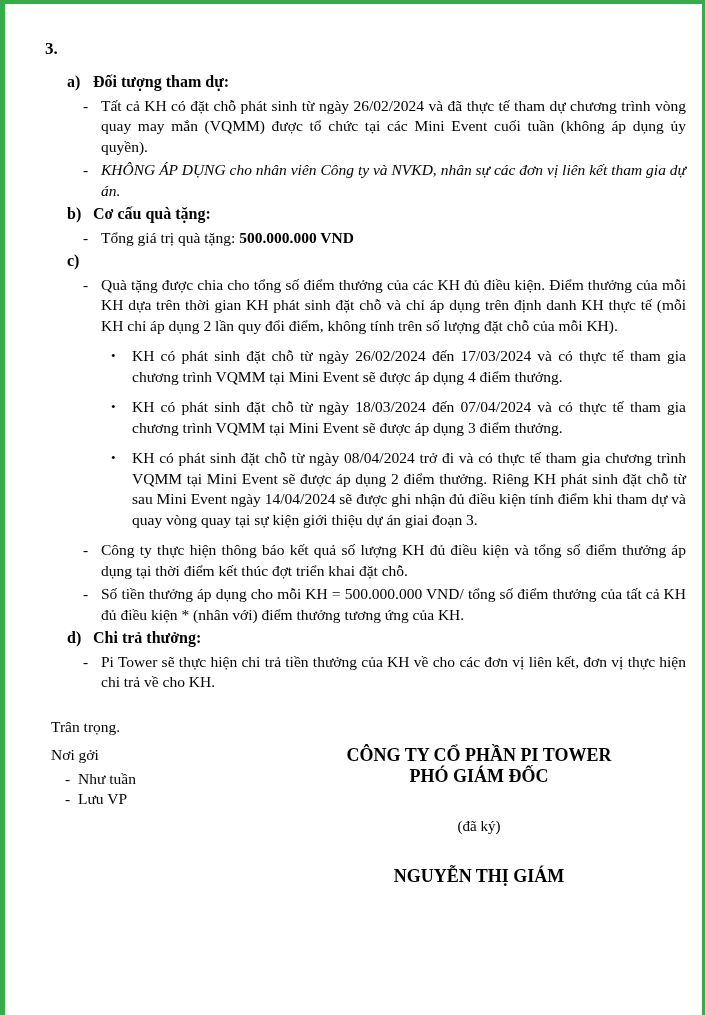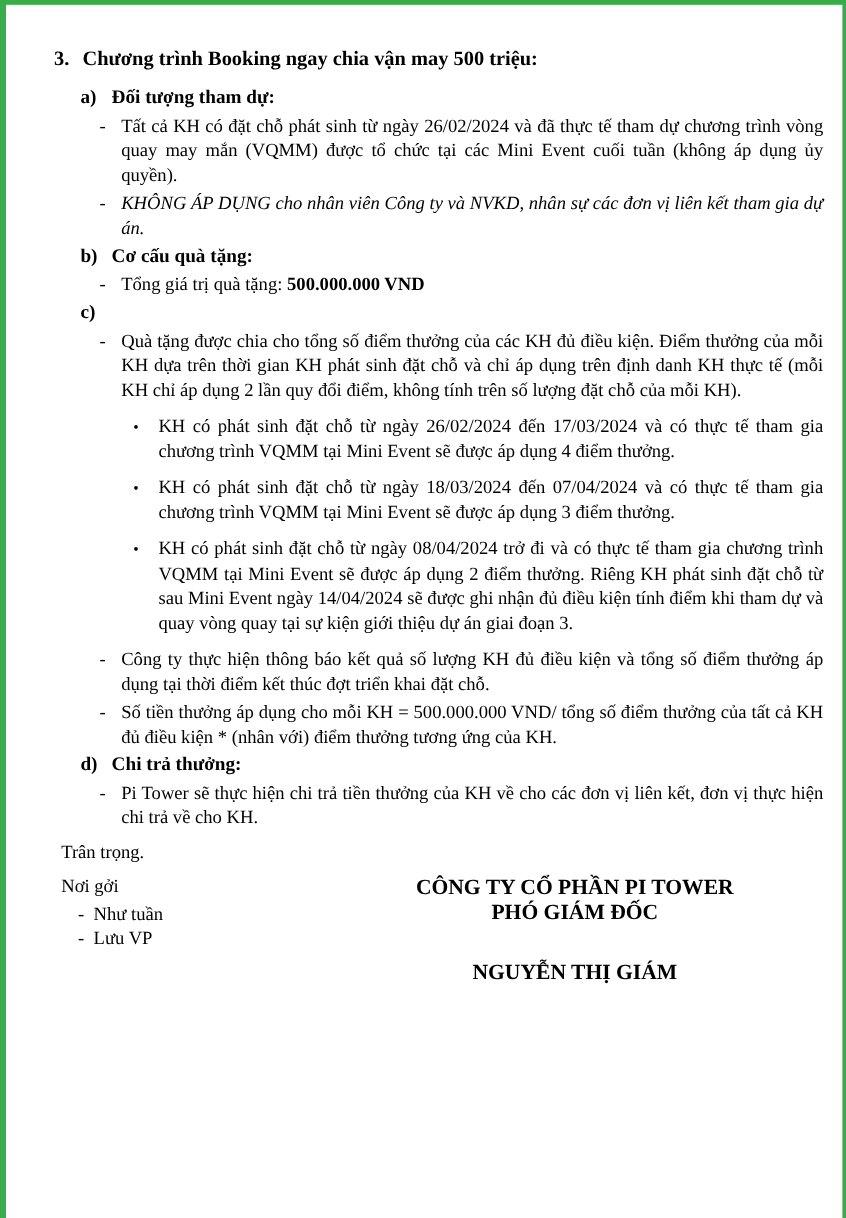--- a/index.html
+++ b/index.html
@@ -44,21 +44,21 @@
   .dash-item .marker { width: 18px; flex: none; }
   .dash-item p { flex: 1; text-align: justify; }
   .bullet-item {
     display: flex;
     margin-left: 66px;
     margin-top: 10px; margin-bottom: 10px;
   }
   .bullet-item .marker { width: 21px; flex: none; font-size: 13px; line-height: 20.5px; }
   .bullet-item p { flex: 1; text-align: justify; }
   .italic { font-style: italic; }
-  .closing { margin-left: 6px; margin-top: 8px; }
+  .closing { margin-left: 6px; margin-top: 24px; }
   .footer-row {
     display: flex;
     margin-top: 8px;
     font-family: Liberation Serif, serif;
   }
   .recipients { margin-left: 6px; flex: none; }
   .recipients-title { margin-bottom: 3px; }
   .recipient-item { display: flex; margin-left: 14px; line-height: 20px; }
   .recipient-item .marker { width: 13px; flex: none; }
   .signature {
@@ -72,21 +72,20 @@
   .sig-signed { font-size: 15px; line-height: 21px; margin-bottom: 29px; }
 </style>
 </head>
 <body>
 
 <div class="page">
   <div class="content">
 
     <div class="heading">
       <span>3.</span>
-      <span>Chương trình Booking ngay chia vận may 500 triệu:</span>
     </div>
 
     <div class="sub-title">
       <span class="sub-label">a)</span>
       <span>Đối tượng tham dự:</span>
     </div>
     <div class="dash-item">
       <span class="marker">-</span>
       <p>Tất cả KH có đặt chỗ phát sinh từ ngày 26/02/2024 và đã thực tế tham dự chương trình vòng quay may mắn (VQMM) được tổ chức tại các Mini Event cuối tuần (không áp dụng ủy quyền).</p>
     </div>
@@ -151,18 +150,19 @@
           <span>Như tuần</span>
         </div>
         <div class="recipient-item">
           <span class="marker">-</span>
           <span>Lưu VP</span>
         </div>
       </div>
       <div class="signature">
         <div class="sig-company">CÔNG TY CỔ PHẦN PI TOWER</div>
         <div class="sig-role">PHÓ GIÁM ĐỐC</div>
+        <div class="sig-signed">(đã ký)</div>
         <div class="sig-name">NGUYỄN THỊ GIÁM</div>
       </div>
     </div>
 
   </div>
 </div>
 
 </body></html>

